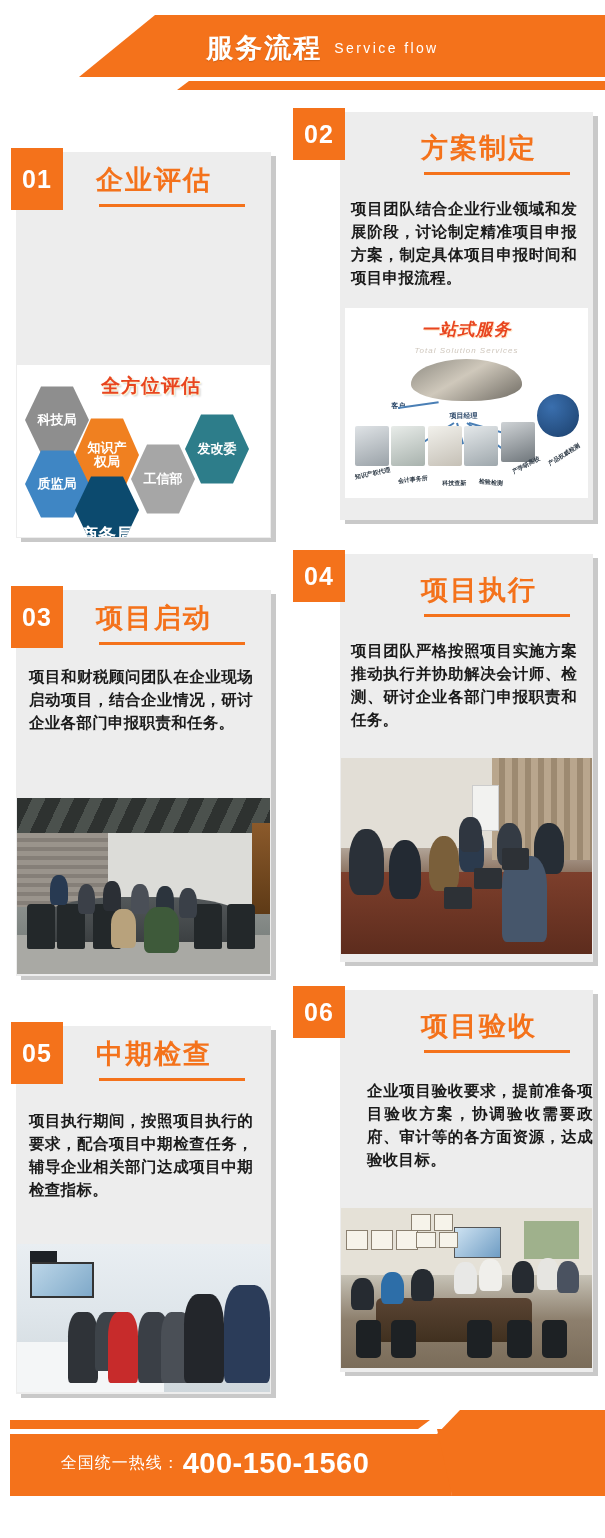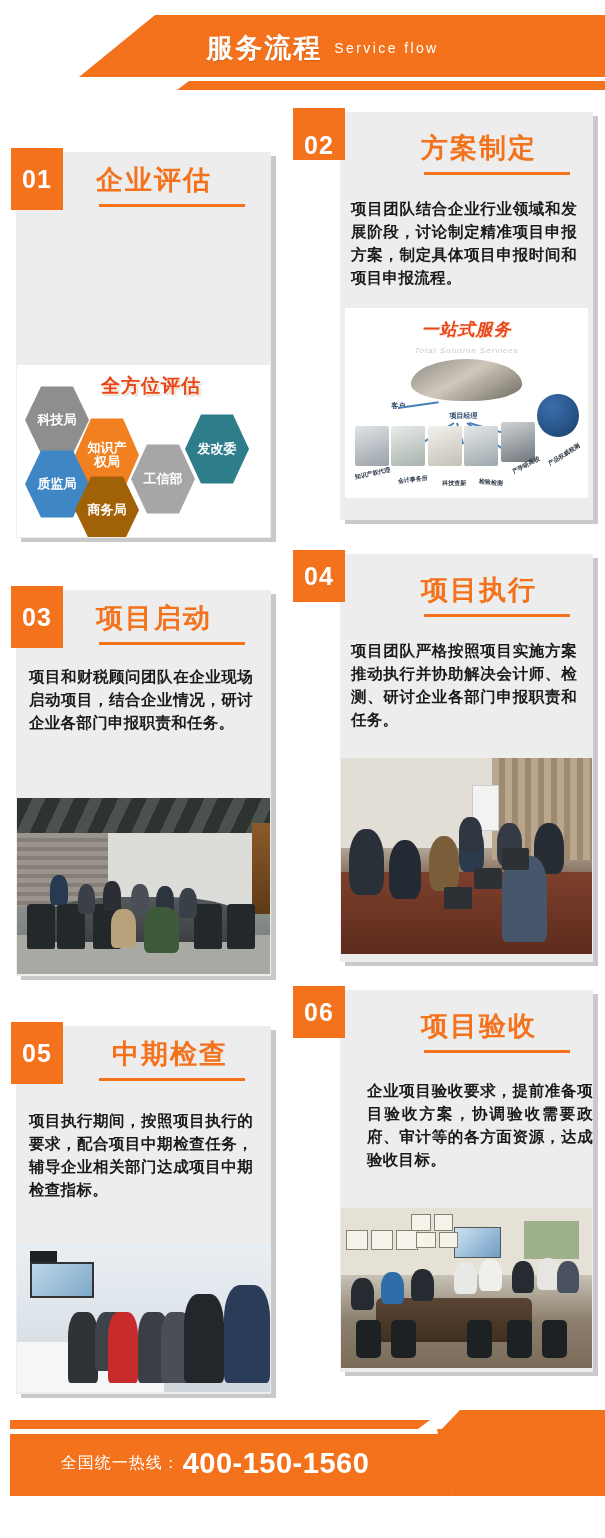--- a/index.html
+++ b/index.html
@@ -232,29 +232,29 @@
         </div>
       <div class="hex" style="left:168px;top:48px;width:64px;height:72px;background:#2d7d8a;font-size:13px;">
           <span>发改委</span>
         </div>
       <div class="hex" style="left:8px;top:84px;width:64px;height:70px;background:#3f86c4;font-size:13px;">
           <span>质监局</span>
         </div>
       <div class="hex" style="left:114px;top:78px;width:64px;height:72px;background:#a6a6a6;font-size:13px;">
           <span>工信部</span>
         </div>
-      <div class="hex" style="left:58px;top:110px;width:64px;height:70px;background:#a16207;font-size:13px;">
+      <div class="hex" style="left:58px;top:110px;width:64px;height:70px;background:#0c4a6e;font-size:18px;align-items:flex-end;">
           <span>商务局</span>
         </div>
     </div>
   </div>
 
   <div class="card" style="left:293px;top:108px;width:300px;height:412px;">
     <div class="card-body" style="left:47px;top:4px;width:253px;height:408px;"></div>
-    <div class="badge" style="left:0;top:0;width:52px;height:52px;align-items:flex-end;">
+    <div class="badge" style="left:0;top:0;width:52px;height:52px;">
       <span>02</span>
     </div>
     <div class="card-title" style="left:128px;top:22px;">方案制定</div>
     <div class="card-rule" style="left:131px;top:64px;width:146px;"></div>
     <div class="card-text" style="left:58px;top:90px;width:226px;">项目团队结合企业行业领域和发展阶段，讨论制定精准项目申报方案，制定具体项目申报时间和项目申报流程。</div>
 
     <div class="oss" style="left:52px;top:200px;width:243px;height:190px;">
       <div class="oss-t">一站式服务</div>
       <div class="oss-s">Total Solution Services</div>
       <div class="oss-hero"></div>
@@ -341,21 +341,21 @@
       <div class="lt" style="left:53%;top:56%;"></div>
       <div class="lt" style="left:64%;top:46%;"></div>
     </div>
   </div>
 
   <div class="card" style="left:11px;top:1022px;width:260px;height:372px;">
     <div class="card-body" style="left:5px;top:4px;width:255px;height:368px;"></div>
     <div class="badge" style="left:0;top:0;width:52px;height:62px;">
       <span>05</span>
     </div>
-    <div class="card-title" style="left:101px;top:14px;">中期检查</div>
+    <div class="card-title" style="left:85px;top:14px;">中期检查</div>
     <div class="card-rule" style="left:88px;top:56px;width:146px;"></div>
     <div class="card-text" style="left:18px;top:88px;width:224px;">项目执行期间，按照项目执行的要求，配合项目中期检查任务，辅导企业相关部门达成项目中期检查指标。</div>
 
     <div class="photo ph-show" style="left:6px;top:222px;width:253px;height:148px;">
       <div class="scr2"></div>
       <div class="scr"></div>
       <div class="desk"></div>
       <div class="pp" style="left:20%;background:#2f3338;"></div>
       <div class="pp" style="left:31%;bottom:14%;height:40%;background:#3d4349;"></div>
       <div class="pp" style="left:36%;background:#c72b2b;"></div>

